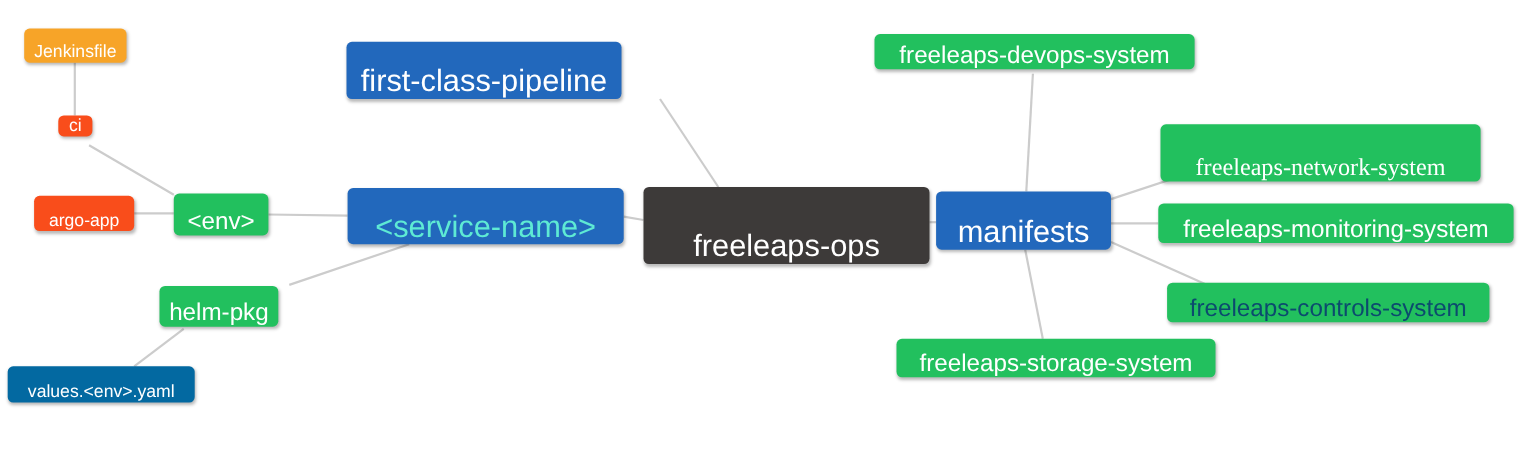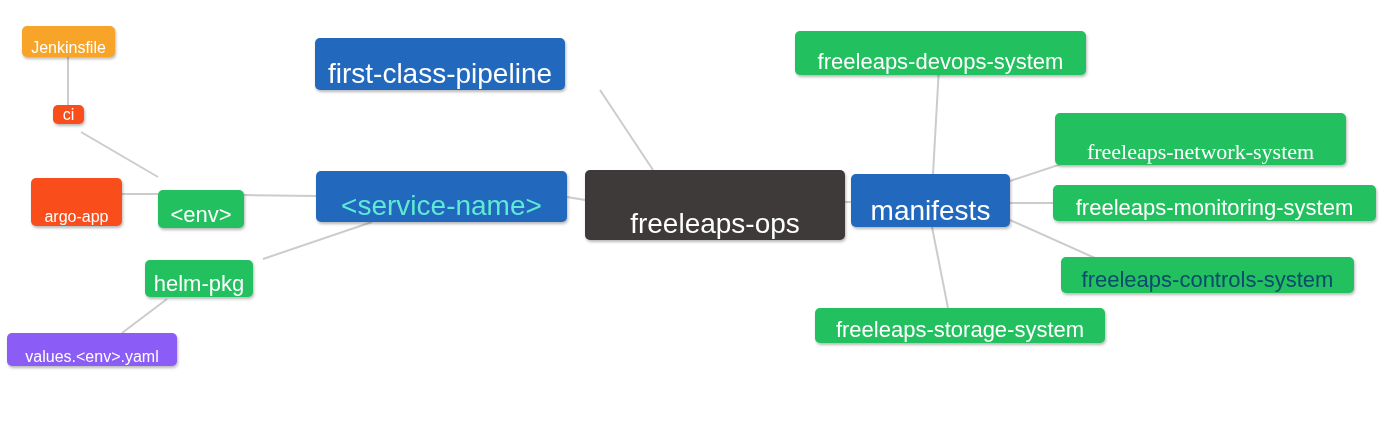--- a/index.html
+++ b/index.html
@@ -57,53 +57,53 @@
   </svg>
 
   <div class="node fs-l3" style="left: 22px; top: 26px; width: 93px; height: 31px; background-color: rgb(247, 164, 40); color: rgb(255, 255, 255);">
     <span>Jenkinsfile</span>
   </div>
 
   <div class="node fs-l3" style="left: 53px; top: 105px; width: 31px; height: 19px; background-color: rgb(249, 77, 27); color: rgb(255, 255, 255);">
     <span>ci</span>
   </div>
 
-  <div class="node fs-l3" style="left: 31px; top: 178px; width: 91px; height: 48px; background-color: rgb(249, 77, 27); color: rgb(255, 255, 255);">
+  <div class="node fs-l3" style="left: 31px; top: 178px; width: 91px; height: 32px; background-color: rgb(249, 77, 27); color: rgb(255, 255, 255);">
     <span>argo-app</span>
   </div>
 
-  <div class="node fs-l2" style="left: 158px; top: 176px; width: 86px; height: 38px; background-color: rgb(34, 192, 94); color: rgb(255, 255, 255); margin-top: 14px;">
+  <div class="node fs-l2" style="left: 158px; top: 176px; width: 86px; height: 38px; background-color: rgb(34, 192, 94); color: rgb(255, 255, 255);">
     <span>&lt;env&gt;</span>
   </div>
 
   <div class="node fs-l2" style="left: 145px; top: 260px; width: 108px; height: 37px; background-color: rgb(34, 192, 94); color: rgb(255, 255, 255);">
     <span>helm-pkg</span>
   </div>
 
-  <div class="node fs-l3" style="left: 7px; top: 333px; width: 170px; height: 33px; background-color: #8b5cf6; color: rgb(255, 255, 255);">
+  <div class="node fs-l3" style="left: 7px; top: 333px; width: 170px; height: 33px; background-color: #0369a1; color: rgb(255, 255, 255);">
     <span>values.&lt;env&gt;.yaml</span>
   </div>
 
   <div class="node fs-l1" style="left: 315px; top: 38px; width: 250px; height: 52px; background-color: rgb(34, 104, 188); color: rgb(255, 255, 255);">
     <span>first-class-pipeline</span>
   </div>
 
   <div class="node fs-l1" style="left: 316px; top: 171px; width: 251px; height: 51px; background-color: rgb(34, 104, 188); color: #5eead4;">
     <span>&lt;service-name&gt;</span>
   </div>
 
   <div class="node fs-root" style="left: 585px; top: 170px; width: 260px; height: 70px; background-color: rgb(61, 58, 57); color: rgb(255, 255, 255);">
     <span>freeleaps-ops</span>
   </div>
 
   <div class="node fs-l1" style="left: 851px; top: 174px; width: 159px; height: 53px; background-color: rgb(34, 104, 188); color: rgb(255, 255, 255);">
     <span>manifests</span>
   </div>
 
-  <div class="node fs-l2" style="left: 795px; top: 31px; width: 291px; height: 44px; background-color: rgb(34, 192, 94); color: rgb(255, 255, 255);">
+  <div class="node fs-l2" style="left: 795px; top: 31px; width: 291px; height: 32px; background-color: rgb(34, 192, 94); color: rgb(255, 255, 255);">
     <span>freeleaps-devops-system</span>
   </div>
 
   <div class="node fs-l2" style="left: 1055px; top: 113px; width: 291px; height: 52px; background-color: rgb(34, 192, 94); color: rgb(255, 255, 255); font-family: Liberation Serif, serif;">
     <span>freeleaps-network-system</span>
   </div>
 
   <div class="node fs-l2" style="left: 1053px; top: 185px; width: 323px; height: 36px; background-color: rgb(34, 192, 94); color: rgb(255, 255, 255);">
     <span>freeleaps-monitoring-system</span>
   </div>

